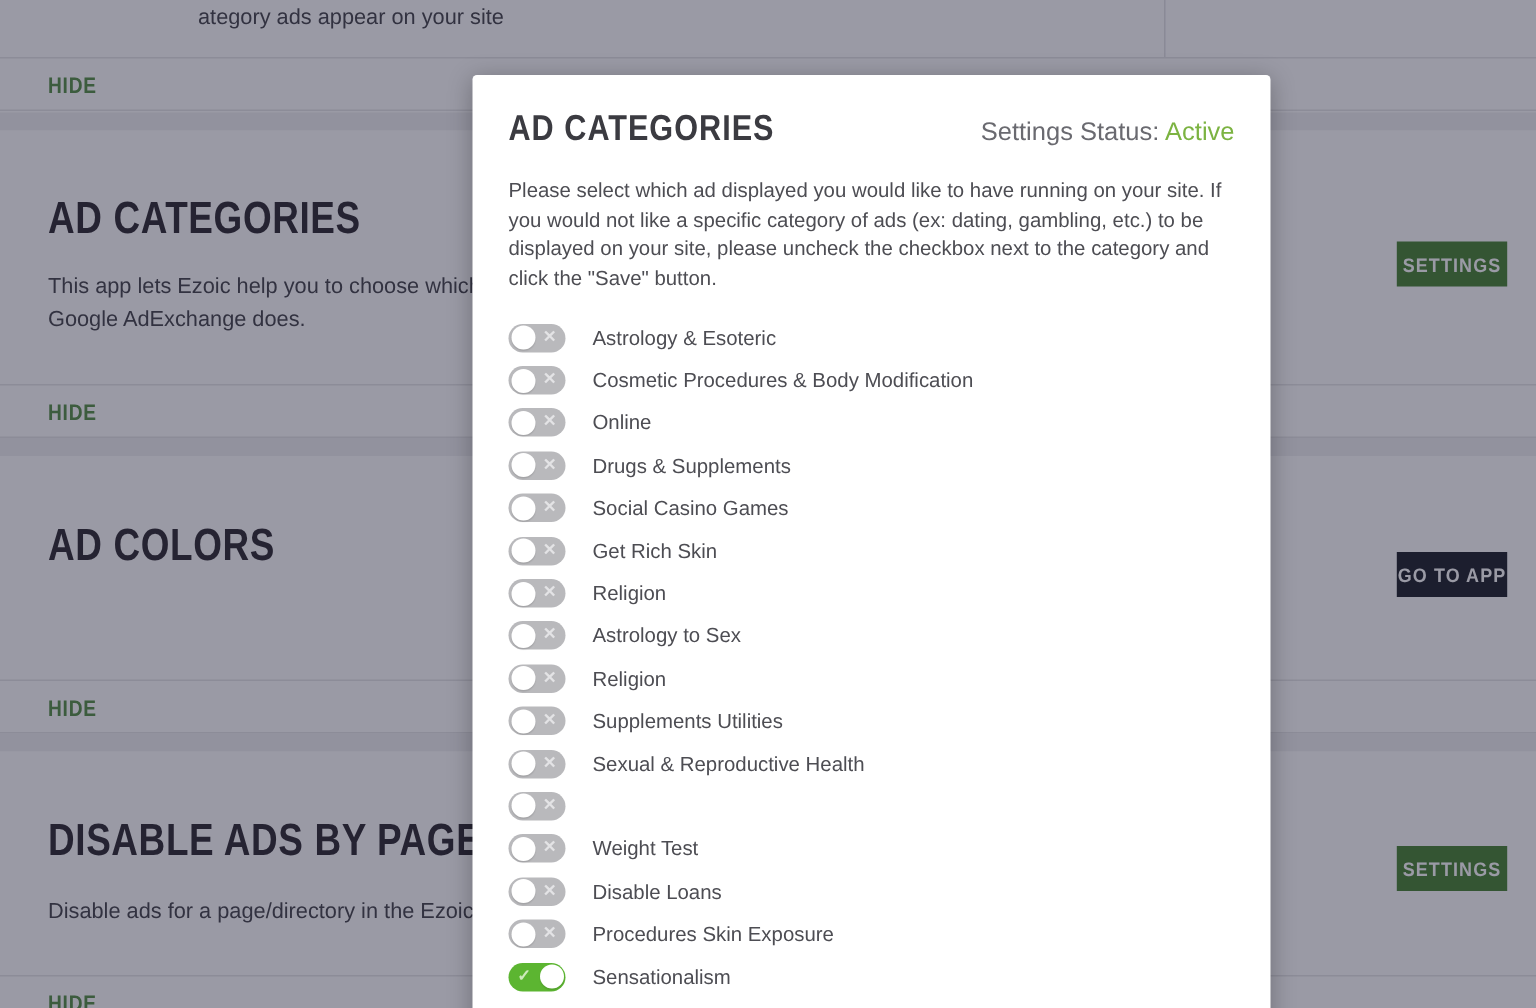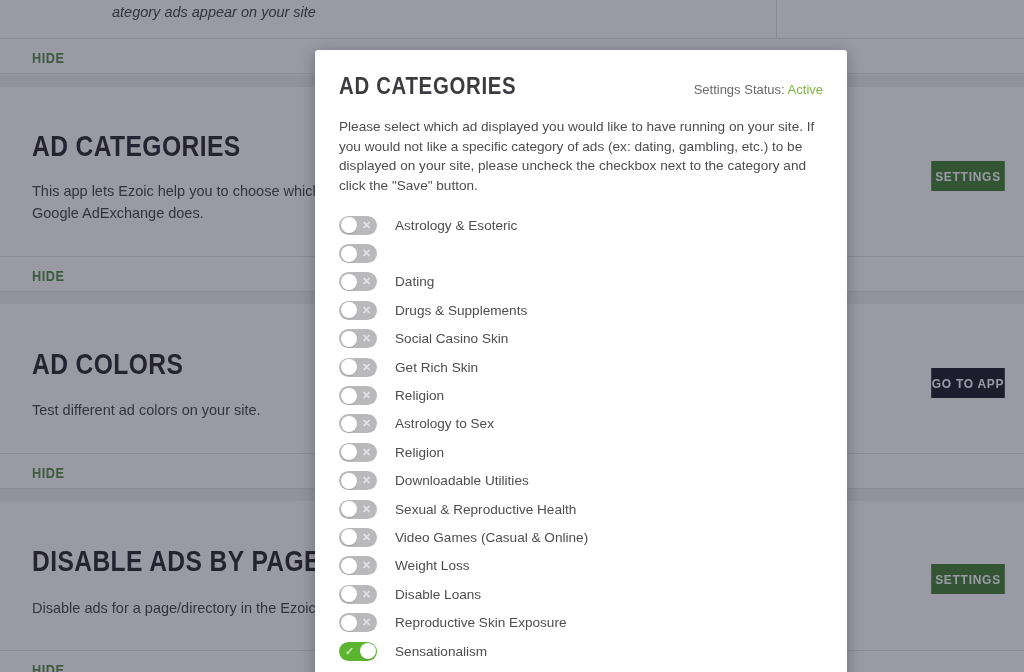--- a/index.html
+++ b/index.html
@@ -110,26 +110,25 @@
   .bg-btn.dark  { background: #12161f; }
 
   .bg-vline {
     position: absolute;
     width: 1px;
     background: #e0e0e3;
   }
 
   .bg-clip-text {
     position: absolute;
-    left: 112px;
+    left: 132px;
     top: -9px;
     font-size: 14.5px;
     color: #3c3c42;
     white-space: nowrap;
-    font-style: italic;
   }
 
   
   #dim-overlay {
     position: absolute;
     inset: 0;
     background: rgba(40, 40, 64, 0.47);
     z-index: 5;
   }
 
@@ -161,21 +160,21 @@
     font-family: "Liberation Sans Narrow", "Liberation Sans", sans-serif;
     font-weight: 700;
     font-size: 24px;
     color: #3b3b41;
     letter-spacing: 0.8px;
     transform: scaleX(0.85);
     transform-origin: left center;
   }
 
   .status-wrap {
-    font-size: 13px;
+    font-size: 17px;
     color: #6a6a70;
     white-space: nowrap;
   }
   .status-value {
     color: #7cb342;
   }
 
   .modal-desc {
     margin-top: 17px;
     font-size: 13.6px;
@@ -284,21 +283,20 @@
     <button class="bg-btn green" style="position:absolute; left:928px; top:161px;">SETTINGS</button>
 
     <div class="bg-strip" style="top:256px; height:36px;">
       <div class="hide-link" style="top:10px;">HIDE</div>
     </div>
 
     <div class="bg-gap" style="top:292px; height:12px;"></div>
 
     <div class="bg-card" style="top:304px; height:149px;"></div>
     <div class="bg-title" style="position:absolute; top:347px;">AD COLORS</div>
-    <div class="bg-desc" style="position:absolute; top:399px;">Test different ad colors on your site.</div>
     <button class="bg-btn dark" style="position:absolute; left:928px; top:368px;">GO TO APP</button>
 
     <div class="bg-strip" style="top:453px; height:36px;">
       <div class="hide-link" style="top:10px;">HIDE</div>
     </div>
 
     <div class="bg-gap" style="top:489px; height:12px;"></div>
 
     <div class="bg-card" style="top:501px; height:149px;"></div>
     <div class="bg-title" style="position:absolute; top:544px;">DISABLE ADS BY PAGE</div>
@@ -332,41 +330,42 @@
               <span class="mark">✕</span>
               <span class="knob"></span>
             </div>
             <span class="cat-label">Astrology &amp; Esoteric</span>
           </div>
           <div class="cat-row">
             <div class="toggle">
               <span class="mark">✕</span>
               <span class="knob"></span>
             </div>
-          </div>
-          <div class="cat-row">
-            <div class="toggle">
-              <span class="mark">✕</span>
-              <span class="knob"></span>
-            </div>
-            <span class="cat-label">Dating</span>
+            <span class="cat-label">Cosmetic Procedures &amp; Body Modification</span>
+          </div>
+          <div class="cat-row">
+            <div class="toggle">
+              <span class="mark">✕</span>
+              <span class="knob"></span>
+            </div>
+            <span class="cat-label">Online</span>
           </div>
           <div class="cat-row">
             <div class="toggle">
               <span class="mark">✕</span>
               <span class="knob"></span>
             </div>
             <span class="cat-label">Drugs &amp; Supplements</span>
           </div>
           <div class="cat-row">
             <div class="toggle">
               <span class="mark">✕</span>
               <span class="knob"></span>
             </div>
-            <span class="cat-label">Social Casino Skin</span>
+            <span class="cat-label">Social Casino Games</span>
           </div>
           <div class="cat-row">
             <div class="toggle">
               <span class="mark">✕</span>
               <span class="knob"></span>
             </div>
             <span class="cat-label">Get Rich Skin</span>
           </div>
           <div class="cat-row">
             <div class="toggle">
@@ -387,56 +386,55 @@
               <span class="mark">✕</span>
               <span class="knob"></span>
             </div>
             <span class="cat-label">Religion</span>
           </div>
           <div class="cat-row">
             <div class="toggle">
               <span class="mark">✕</span>
               <span class="knob"></span>
             </div>
-            <span class="cat-label">Downloadable Utilities</span>
+            <span class="cat-label">Supplements Utilities</span>
           </div>
           <div class="cat-row">
             <div class="toggle">
               <span class="mark">✕</span>
               <span class="knob"></span>
             </div>
             <span class="cat-label">Sexual &amp; Reproductive Health</span>
           </div>
           <div class="cat-row">
             <div class="toggle">
               <span class="mark">✕</span>
               <span class="knob"></span>
             </div>
-            <span class="cat-label">Video Games (Casual &amp; Online)</span>
-          </div>
-          <div class="cat-row">
-            <div class="toggle">
-              <span class="mark">✕</span>
-              <span class="knob"></span>
-            </div>
-            <span class="cat-label">Weight Loss</span>
+          </div>
+          <div class="cat-row">
+            <div class="toggle">
+              <span class="mark">✕</span>
+              <span class="knob"></span>
+            </div>
+            <span class="cat-label">Weight Test</span>
           </div>
           <div class="cat-row">
             <div class="toggle">
               <span class="mark">✕</span>
               <span class="knob"></span>
             </div>
             <span class="cat-label">Disable Loans</span>
           </div>
           <div class="cat-row">
             <div class="toggle">
               <span class="mark">✕</span>
               <span class="knob"></span>
             </div>
-            <span class="cat-label">Reproductive Skin Exposure</span>
+            <span class="cat-label">Procedures Skin Exposure</span>
           </div>
           <div class="cat-row">
             <div class="toggle on">
               <span class="mark">✓</span>
               <span class="knob"></span>
             </div>
             <span class="cat-label">Sensationalism</span>
           </div>
         </div>
 

